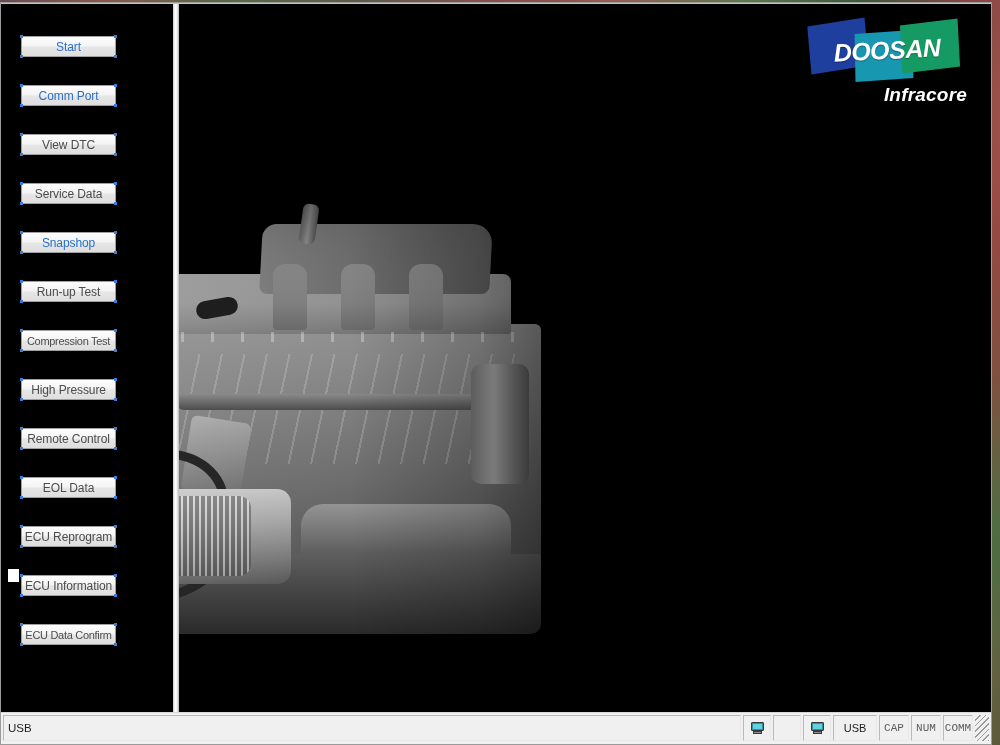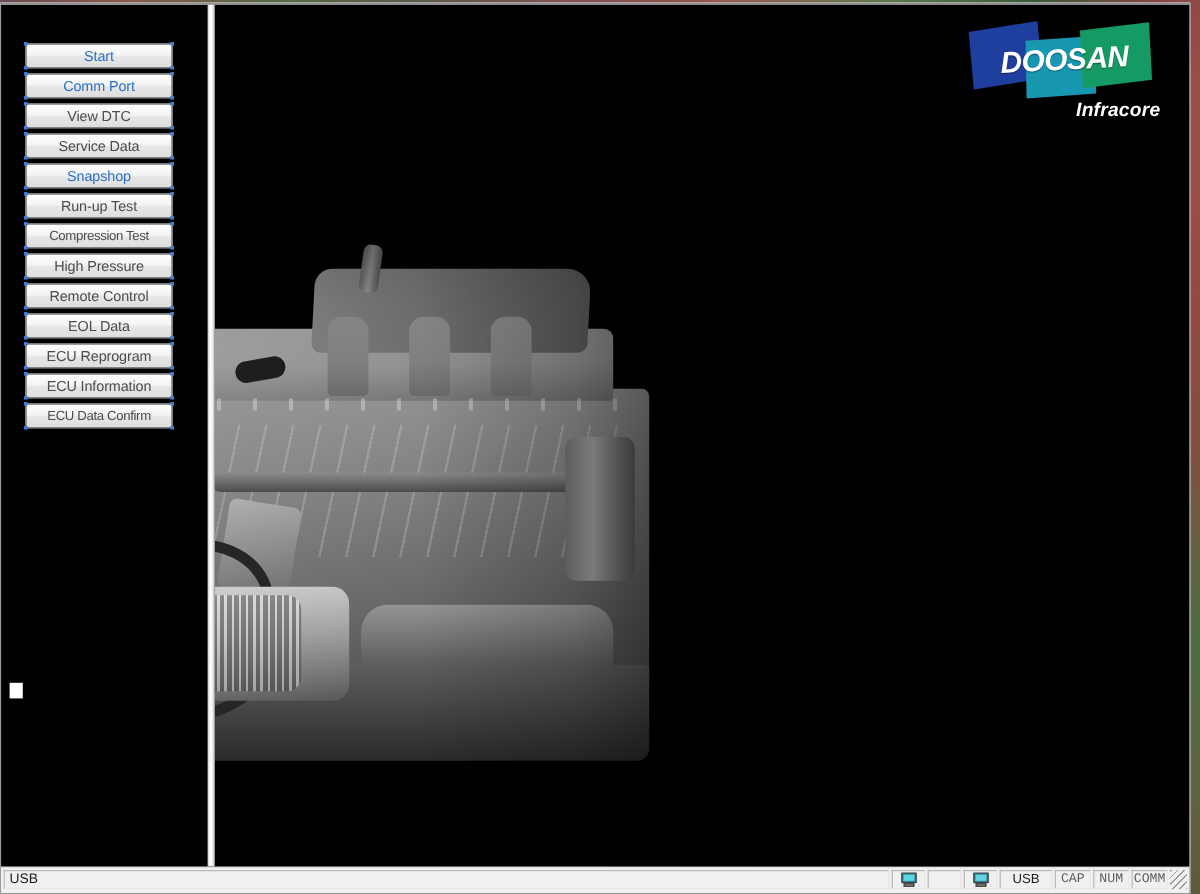--- a/index.html
+++ b/index.html
@@ -170,23 +170,23 @@
   }
   #button-stack {
     position: absolute;
     left: 20px;
     top: 32px;
     width: 101px;
     z-index: 4;
   }
   .cmd-btn {
     position: relative;
-    width: 123px;
+    width: 95px;
     height: 21px;
-    margin-bottom: 4px;
+    margin-bottom: 28px;
     background: linear-gradient(180deg,#fdfdfd 0%,#f4f4f4 45%,#e6e6e6 55%,#dedede 100%);
     border: 1px solid #a0a0a0;
     border-radius: 1px;
     display: flex;
     align-items: center;
     justify-content: center;
     font-size: 12px;
     color: #4c4c4c;
     cursor: default;
     white-space: nowrap;
@@ -400,30 +400,30 @@
     font-weight: bold;
     font-style: italic;
     color: #ffffff;
     letter-spacing: -0.5px;
     transform: rotate(-3deg);
     text-shadow: 0 1px 1px rgba(0,0,0,.35);
   }
   #logo-subbrand {
     position: absolute;
     right: 0; top: 64px;
-    font-size: 16px;
+    font-size: 19px;
     font-weight: bold;
     font-style: italic;
     color: #ffffff;
     letter-spacing: 0.2px;
   }
 
   
   #status-bar {
-    height: 22px;
+    height: 32px;
     flex: 0 0 auto;
     background: #f0f0f0;
     border-top: 1px solid #d6d6d6;
     display: flex;
     align-items: stretch;
     padding: 2px 2px 3px 2px;
     gap: 2px;
   }
   #status-message {
     flex: 1 1 auto;

